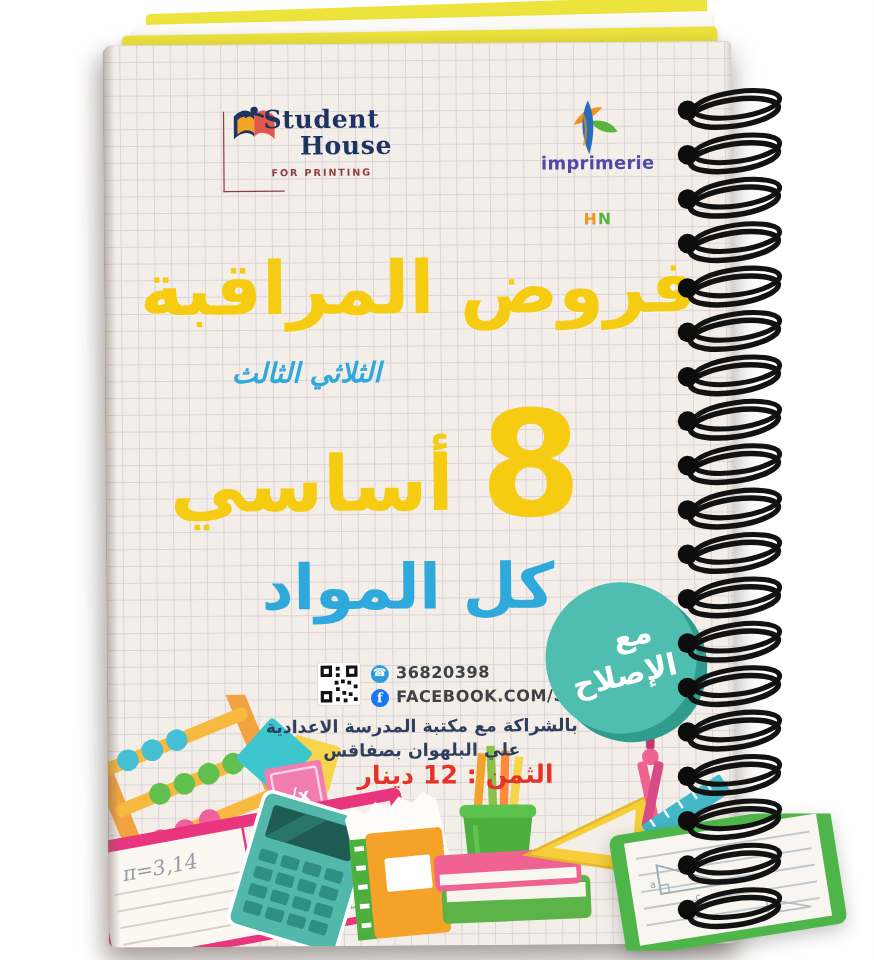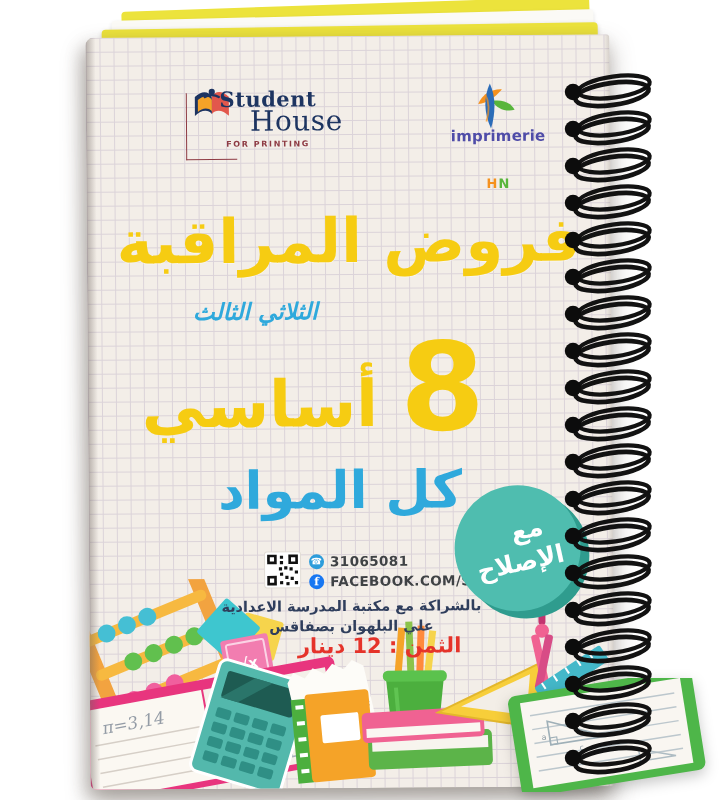--- a/index.html
+++ b/index.html
@@ -30,21 +30,21 @@
          background:linear-gradient(270deg,rgba(110,100,95,.22),rgba(110,100,95,0));}
 
   
   .logo-sh{position:absolute;left:100px;top:50px;width:136px;height:78px;z-index:3;}
   .sh-bracket{position:absolute;left:0;top:6px;width:50px;height:66px;
               border-left:1.5px solid var(--maroon,#8E3B44);border-bottom:1.5px solid var(--maroon,#8E3B44);}
   .sh-book{position:absolute;left:6px;top:0;width:40px;height:34px;}
   .sh-text{position:absolute;left:28px;top:2px;width:108px;text-align:center;
            font-family:"DejaVu Serif",serif;color:var(--navy,#1D3461);}
   .sh-line1{font-size:21px;font-weight:bold;line-height:22px;letter-spacing:.5px;}
-  .sh-line2{font-size:28px;font-weight:normal;line-height:22px;letter-spacing:.5px;padding-left:36px;}
+  .sh-line2{font-size:21px;font-weight:bold;line-height:22px;letter-spacing:.5px;padding-left:36px;}
   .sh-tag{margin-top:7px;font-family:"DejaVu Sans",sans-serif;font-size:8px;font-weight:bold;
           letter-spacing:1.6px;color:var(--maroon,#8E3B44);}
   .logo-imp{position:absolute;left:350px;top:52px;width:112px;height:72px;z-index:3;text-align:center;}
   .imp-bird{position:absolute;left:28px;top:-4px;width:54px;height:48px;}
   .imp-name{position:absolute;left:12px;top:40px;width:100px;font-size:15px;font-weight:bold;
             color:var(--purple,#4F4CA8);letter-spacing:.2px;}
   .imp-hn{position:absolute;left:12px;top:56px;width:100px;font-size:13px;font-weight:bold;letter-spacing:1px;margin-top:33px;}
   .imp-h{color:var(--orange,#F5911E);} .imp-n{color:var(--green,#58B53C);}
 
   
@@ -166,21 +166,21 @@
         <rect x="14" y="19" width="3" height="3" fill="#111"></rect>
           <rect x="19" y="22" width="3" height="3" fill="#111"></rect>
         <rect x="24" y="23" width="3" height="3" fill="#111"></rect>
           <rect x="14" y="27" width="3" height="3" fill="#111"></rect>
         <rect x="20" y="28" width="3" height="3" fill="#111"></rect>
           <rect x="28" y="27" width="3" height="3" fill="#111"></rect>
       </svg>
       <div class="crows">
         <div class="crow">
           <span class="ic ph">☎</span>
-          <span>31065081</span>
+          <span>36820398</span>
         </div>
         <div class="crow">
           <span class="ic fb">f</span>
           <span>FACEBOOK.COM/STHOFP</span>
         </div>
       </div>
     </div>
 
     <div class="partner">
       <div>بالشراكة مع مكتبة المدرسة الاعدادية</div>

